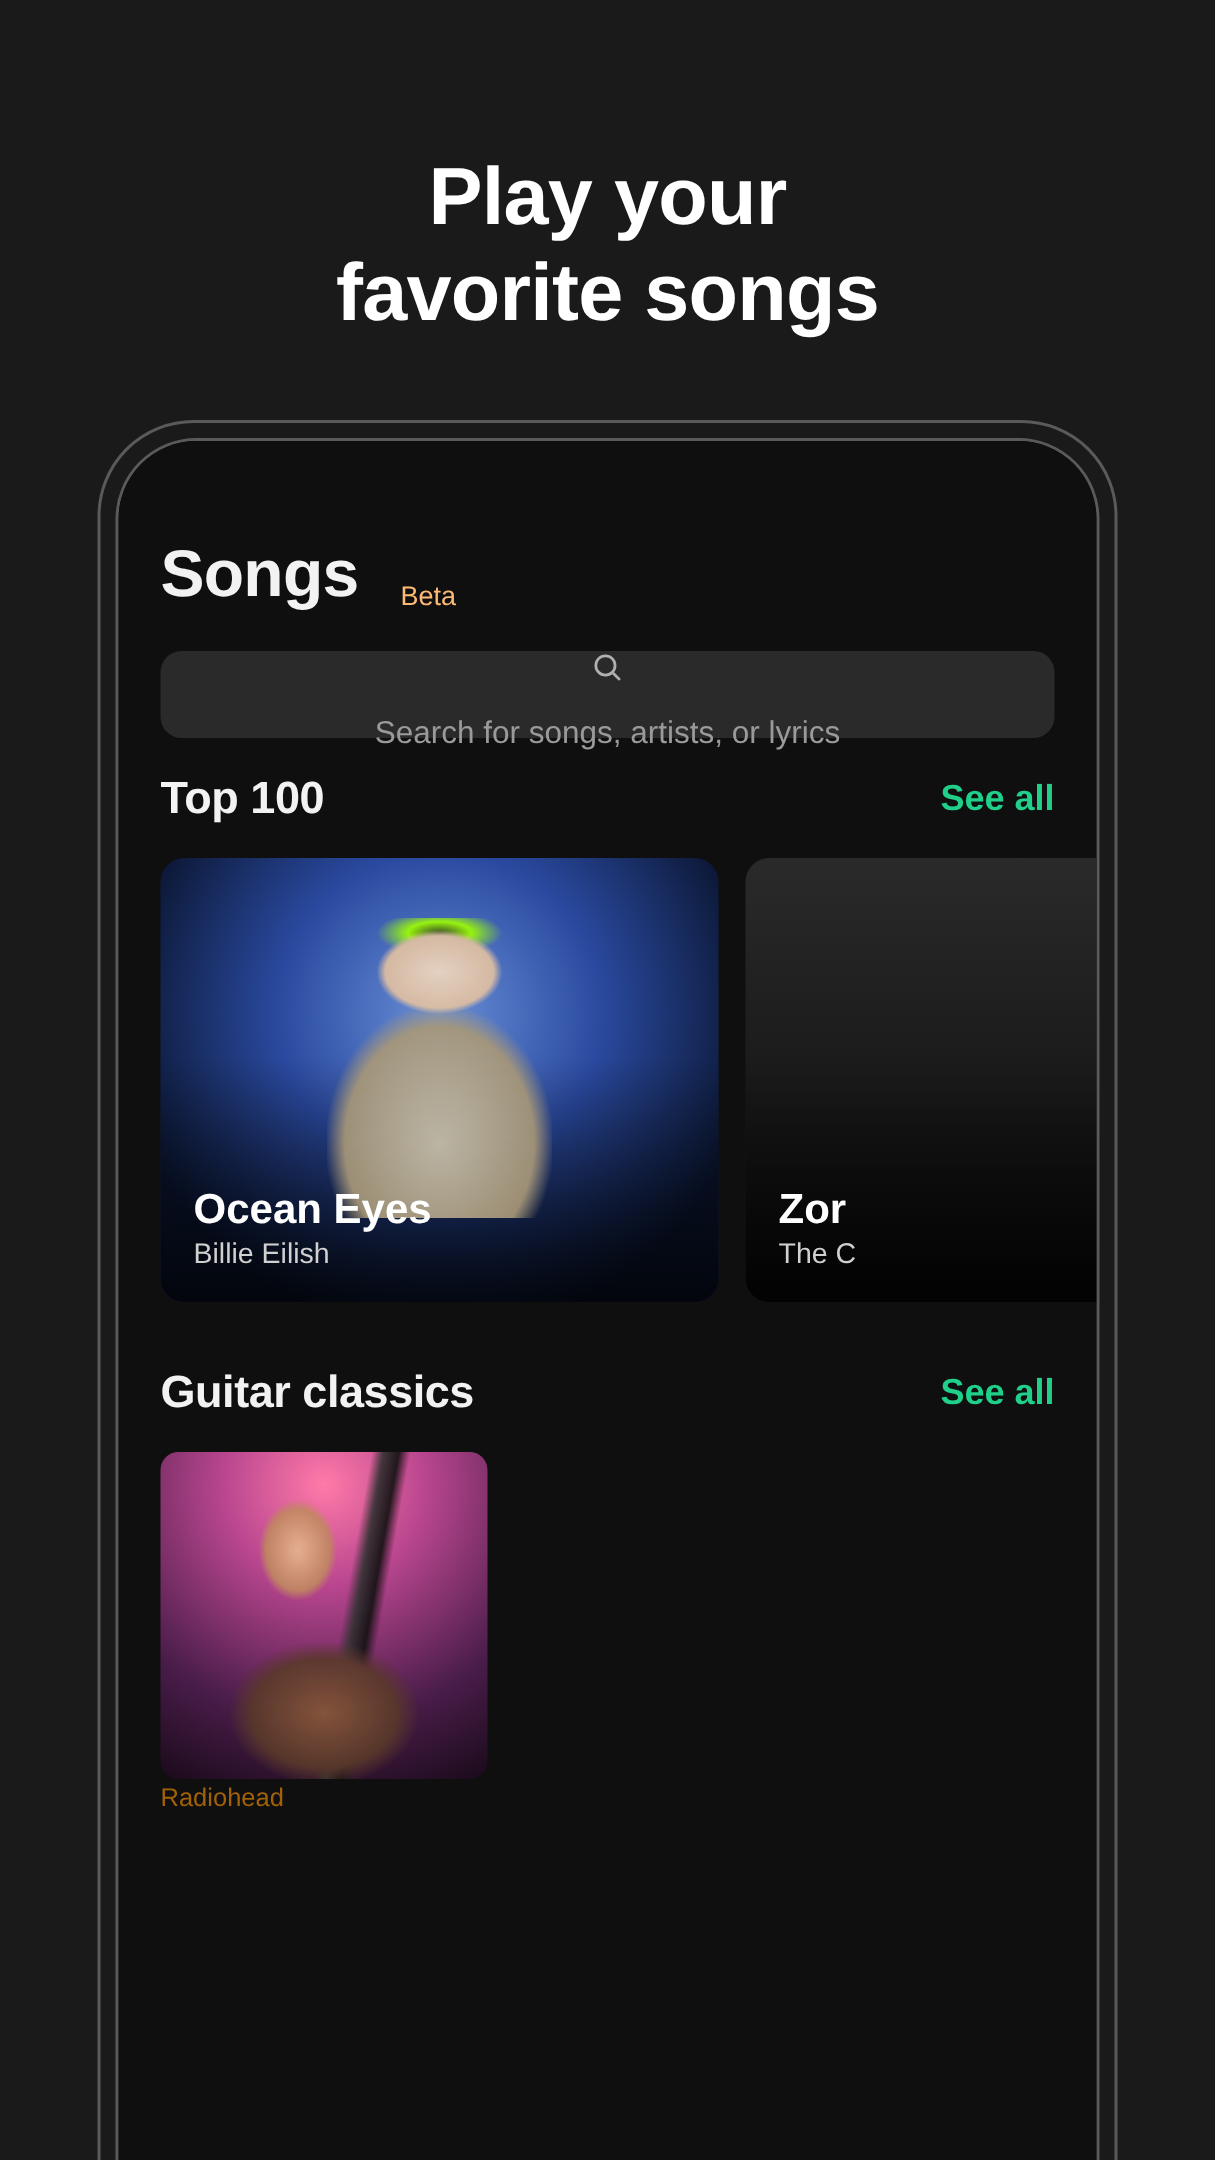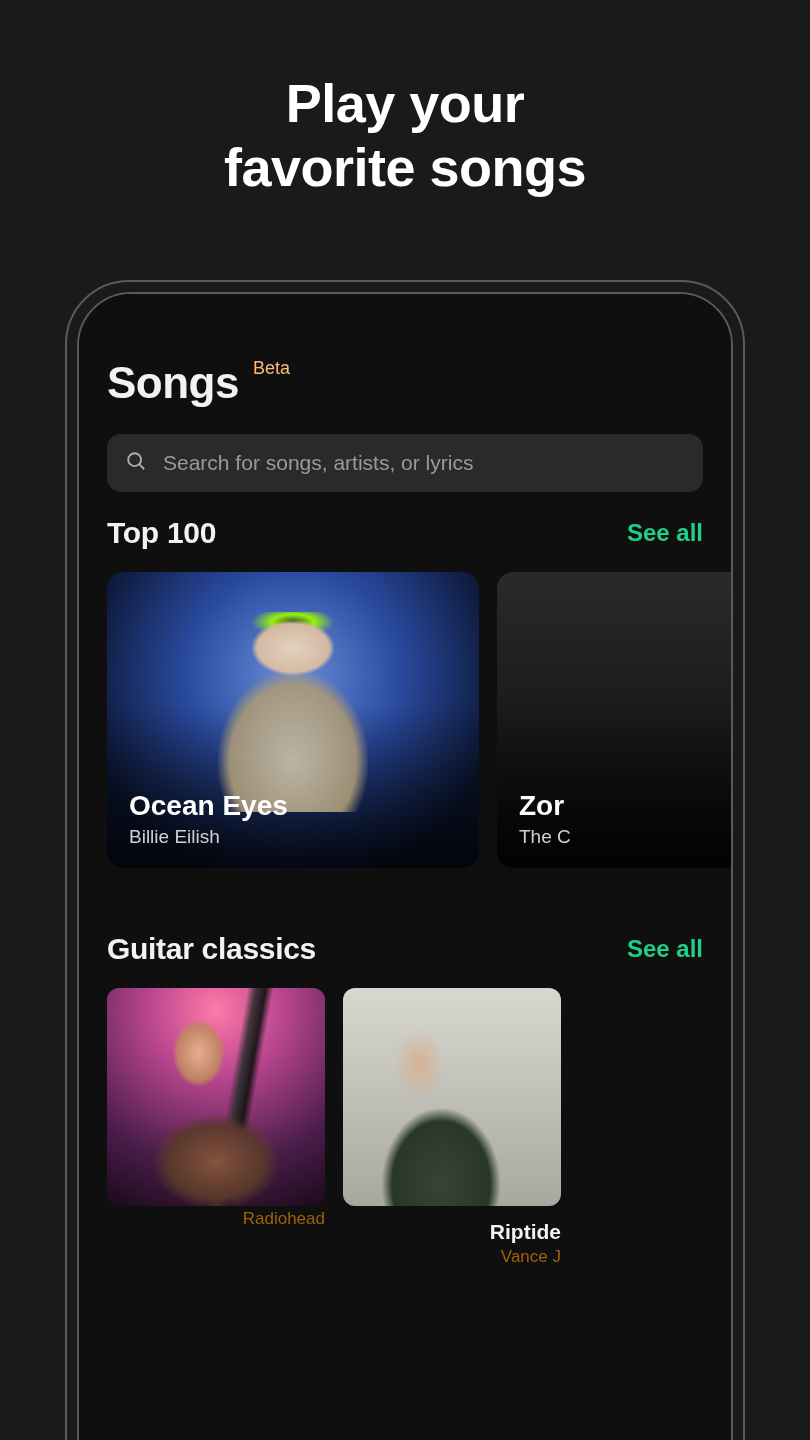--- a/index.html
+++ b/index.html
@@ -11,21 +11,21 @@
     overflow: hidden;
     position: relative;
   }
   .hero-title {
     color: #fff;
     font-size: 54px;
     font-weight: 700;
     text-align: center;
     line-height: 1.18;
     letter-spacing: -0.5px;
-    padding-top: 72px;
+    padding-top: 100px;
   }
   .phone-frame {
     position: absolute;
     top: 280px;
     left: 50%;
     transform: translateX(-50%);
     width: 680px;
     height: 1300px;
     border: 2px solid #5a5a5a;
     border-radius: 64px;
@@ -41,22 +41,22 @@
   }
   .screen {
     width: 100%;
     height: 100%;
     background: #0f0f0f;
     padding: 64px 0 0 0;
     overflow: hidden;
   }
   .page-header {
     display: flex;
-    align-items: flex-start;
-    gap: 14px;
+    align-items: flex-end;
+    gap: 28px;
     padding: 0 28px;
   }
   .page-title {
     color: #f2f2f2;
     font-size: 44px;
     font-weight: 600;
     letter-spacing: -0.5px;
   }
   .beta-label {
     color: #fdba74;
@@ -65,20 +65,21 @@
   }
   .search-bar {
     margin: 26px 28px 0 28px;
     background: #2a2a2a;
     border-radius: 14px;
     height: 58px;
     display: flex;
     align-items: center;
     padding: 0 18px;
     gap: 16px;
+    flex-direction: column;
   }
   .search-icon svg {
     width: 22px;
     height: 22px;
     stroke: #b0b0b0;
     fill: none;
     stroke-width: 2;
   }
   .search-placeholder {
     color: #9a9a9a;
@@ -165,21 +166,21 @@
     z-index: 2;
     position:relative;
   }
   .card-subtitle {
     color: #d0d0d0;
     font-size: 19px;
     margin-top: 4px;
     z-index: 2;
     position:relative;
   }
-  .section2 { margin-top: 64px; text-align: right; }
+  .section2 { margin-top: 44px; }
   .small-card {
     width: 218px;
     flex-shrink: 0;
   }
   .small-thumb {
     width: 218px;
     height: 218px;
     border-radius: 12px;
     position: relative;
     overflow: hidden;
@@ -295,23 +296,18 @@
       <div class="section section2">
         <div class="section-header">
           <span class="section-title">Guitar classics</span>
           <span class="see-all">See all</span>
         </div>
         <div class="hcarousel">
           <div class="small-card">
             <div class="small-thumb t0"></div>
             <div class="small-subtitle">Radiohead</div>
           </div>
-          <div class="small-card">
-            <div class="small-thumb t2"></div>
-            <div class="small-title">Riptide</div>
-            <div class="small-subtitle">Vance J</div>
-          </div>
         </div>
       </div>
 
     </div>
   </div>
 </div>
 
 </body></html>

